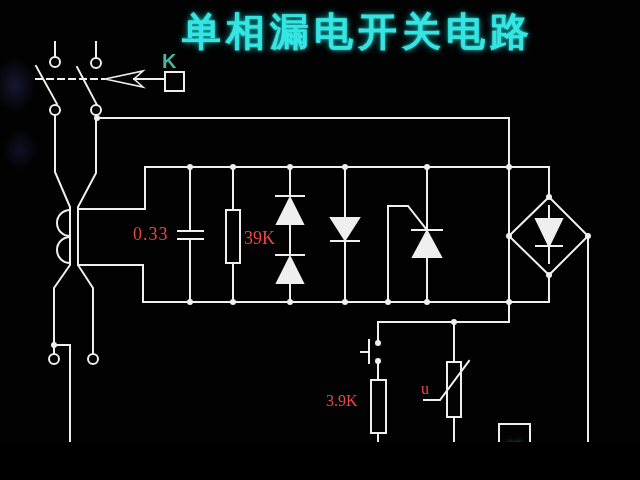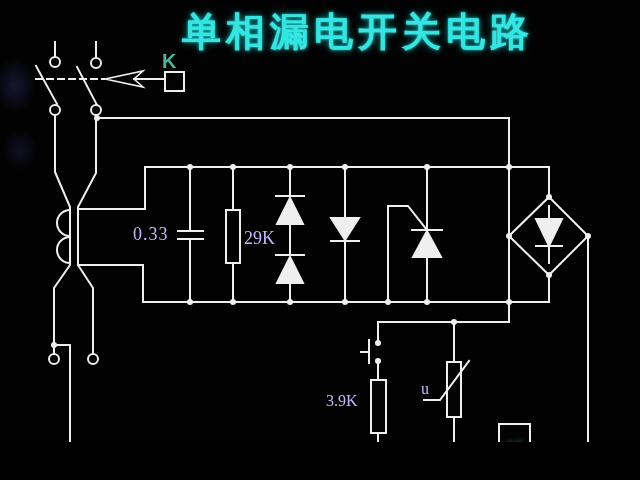--- a/index.html
+++ b/index.html
@@ -7,21 +7,21 @@
          font-family:"Liberation Sans",sans-serif;}
   
   #stage::before{content:"";position:absolute;left:0;top:55px;width:60px;height:130px;
     background:radial-gradient(ellipse 30px 40px at 15px 30px, rgba(40,40,90,.55), transparent 70%),
                radial-gradient(ellipse 25px 30px at 20px 95px, rgba(35,35,80,.45), transparent 70%);
     pointer-events:none;}
   .lbl{position:absolute;white-space:nowrap;}
   #title{left:182px;top:5px;width:450px;font-size:39px;font-weight:bold;letter-spacing:5px;
          color:#35e5e2;font-family:"DejaVu Sans",sans-serif;
          text-shadow:0 0 7px rgba(0,225,225,.75),0 0 2px rgba(120,255,255,.9);}
-  .teal{color:#c4b5fd;font-family:"Liberation Serif",serif;}
+  .teal{color:#ef4444;font-family:"Liberation Serif",serif;}
   #lbl-k-top{left:162px;top:50px;font-size:20px;font-weight:bold;color:#4db39a;
              font-family:"Liberation Sans",sans-serif;}
   #lbl-cap{left:133px;top:224px;font-size:18px;letter-spacing:1px;}
   #lbl-39k{left:244px;top:228px;font-size:18px;}
   #lbl-39k2{left:326px;top:392px;font-size:16px;}
   #lbl-u{left:421px;top:380px;font-size:16px;}
   #lbl-k-coil{left:500px;top:437px;width:30px;text-align:center;font-size:22px;font-weight:bold;
               color:#8fe3e6;text-shadow:0 0 5px rgba(90,230,230,.8);}
   #strip{position:absolute;left:439px;top:450px;width:201px;height:30px;background:#8f8f8f;}
   #watermark{left:457px;top:454px;font-size:20px;font-weight:bold;color:#3f9641;
@@ -169,19 +169,19 @@
       <circle class="dot" cx="549" cy="275" r="3"></circle>
         <circle class="dot" cx="454" cy="322" r="3"></circle>
       <circle class="dot" cx="378" cy="448" r="3"></circle>
         <circle class="dot" cx="454" cy="448" r="3"></circle>
     </g>
   </svg>
 
   <div class="lbl" id="title">单相漏电开关电路</div>
   <div class="lbl" id="lbl-k-top">K</div>
   <div class="lbl teal" id="lbl-cap">0.33</div>
-  <div class="lbl teal" id="lbl-39k">29K</div>
+  <div class="lbl teal" id="lbl-39k">39K</div>
   <div class="lbl teal" id="lbl-39k2">3.9K</div>
   <div class="lbl teal" id="lbl-u">u</div>
   <div class="lbl" id="lbl-k-coil">K</div>
   <div class="lbl" id="watermark">www.cntronics.com</div>
 
 </div>
 
 </body></html>

